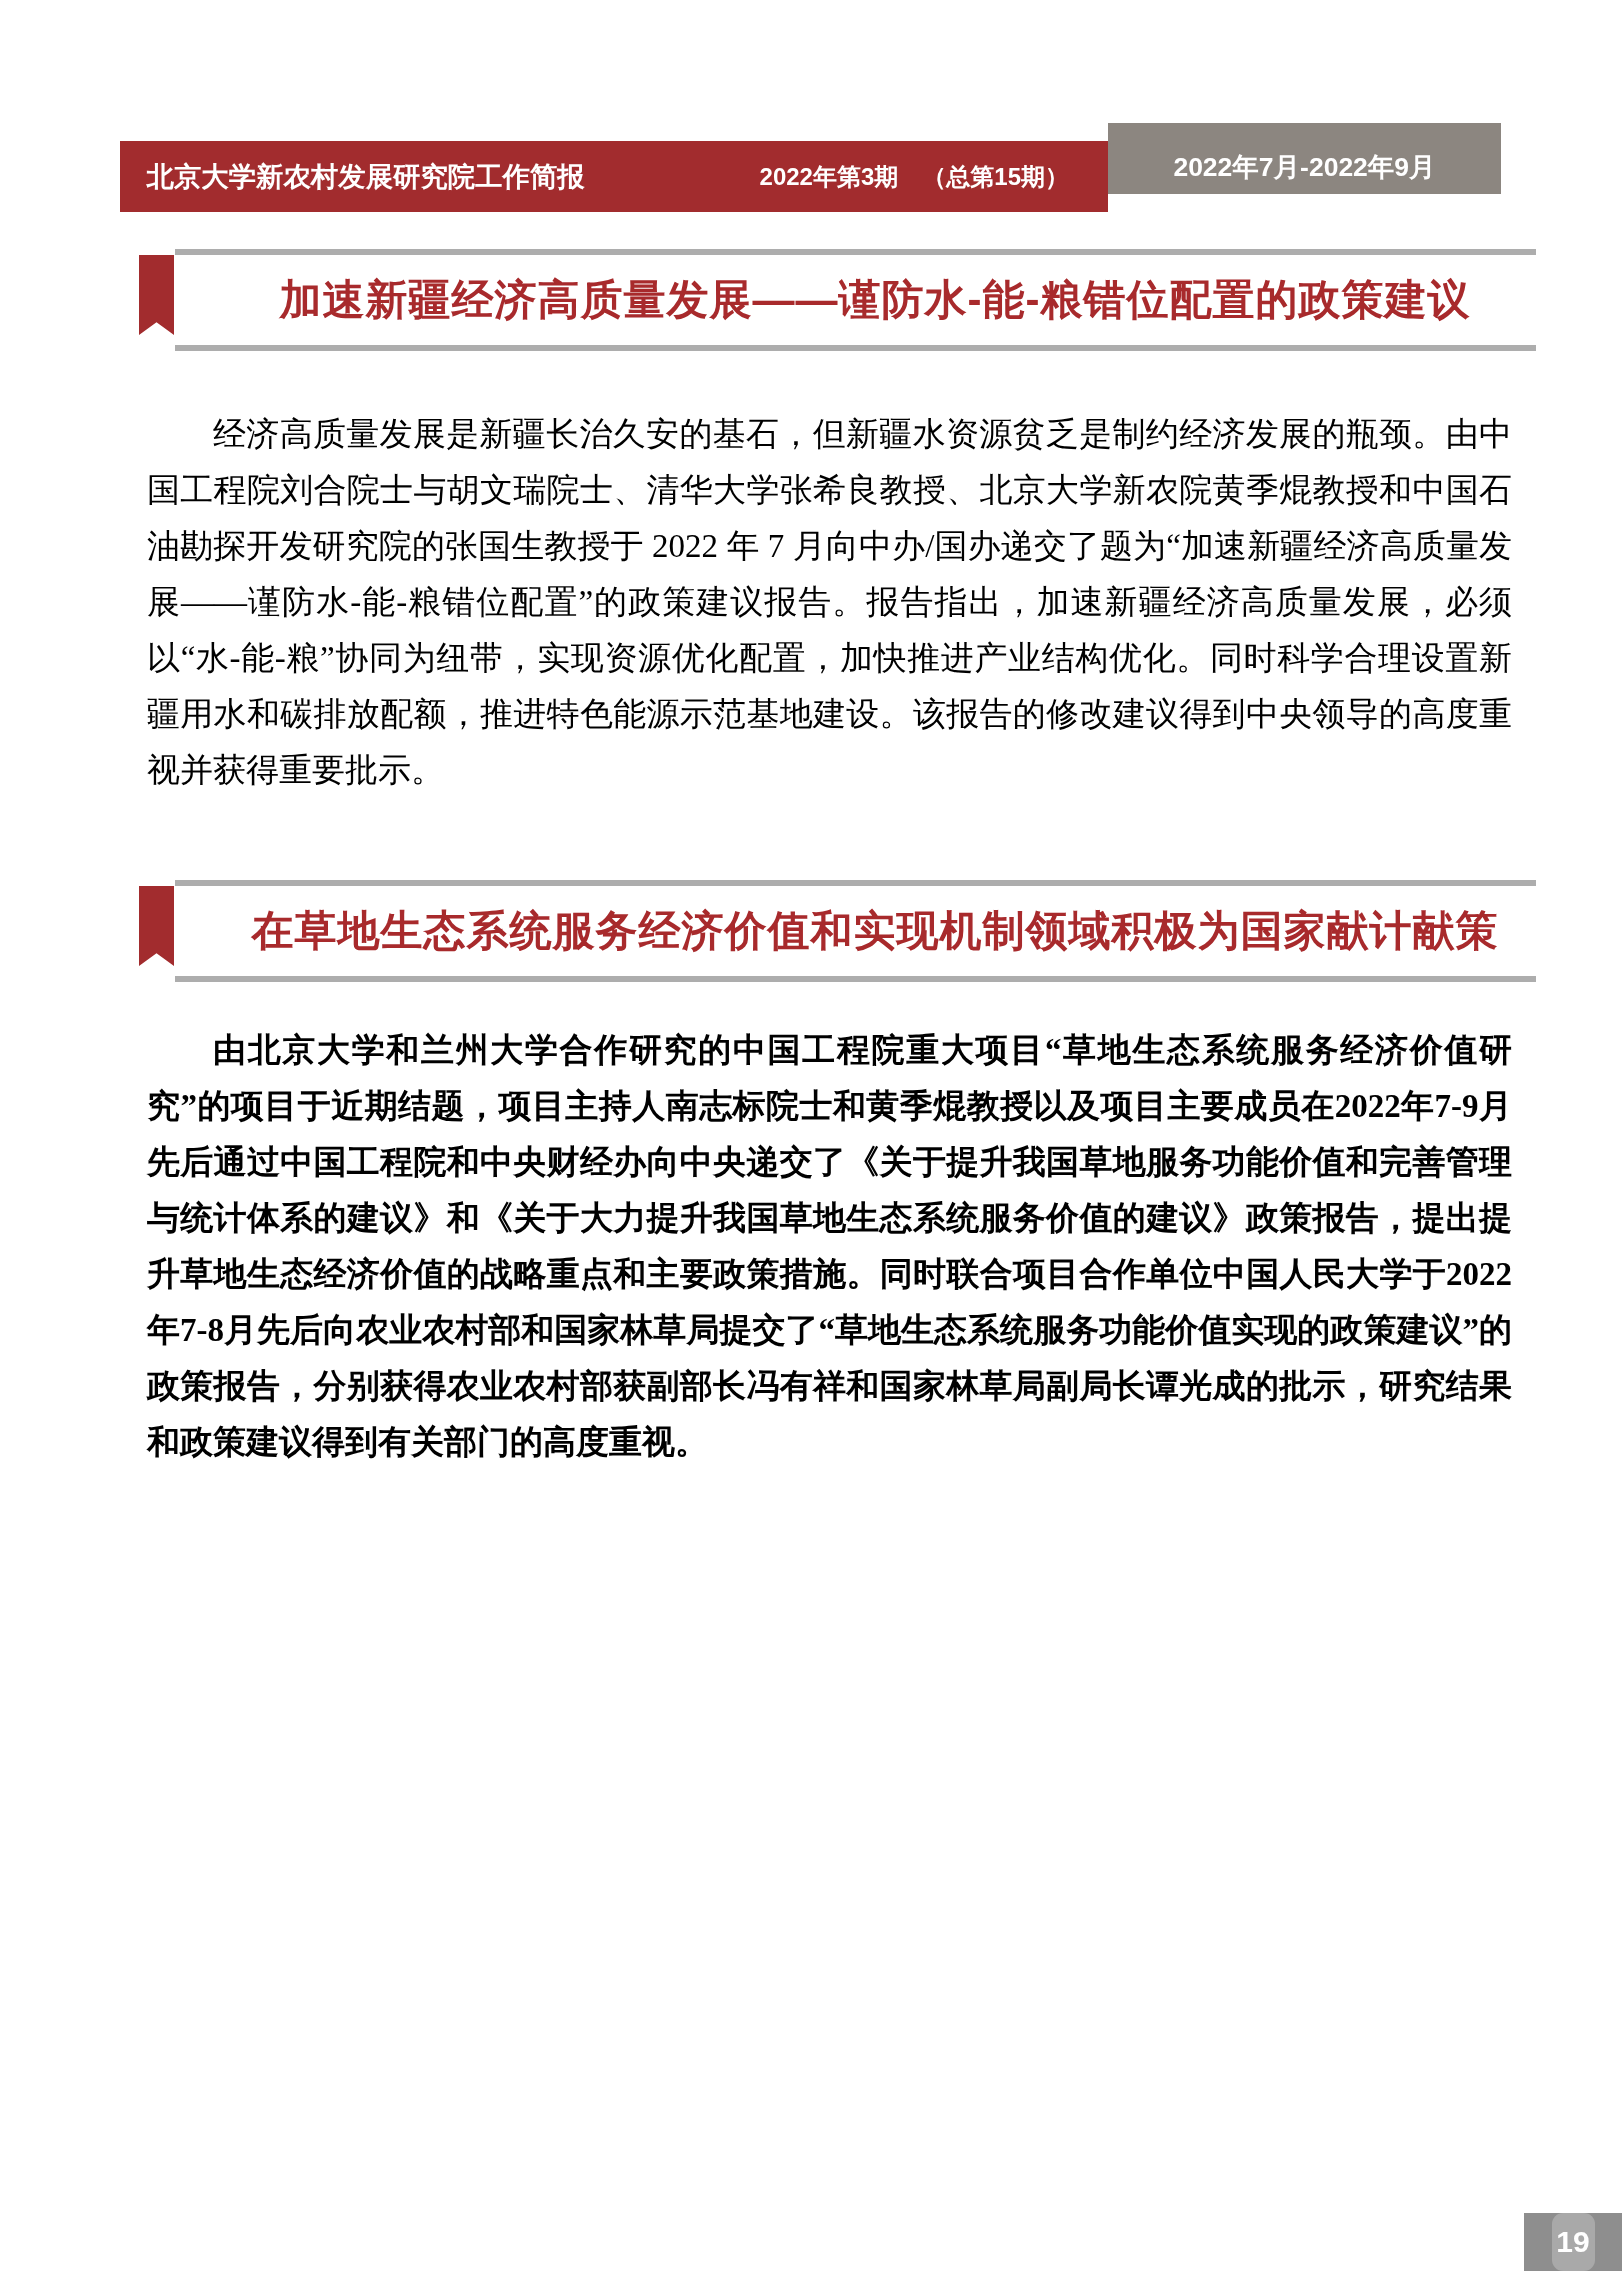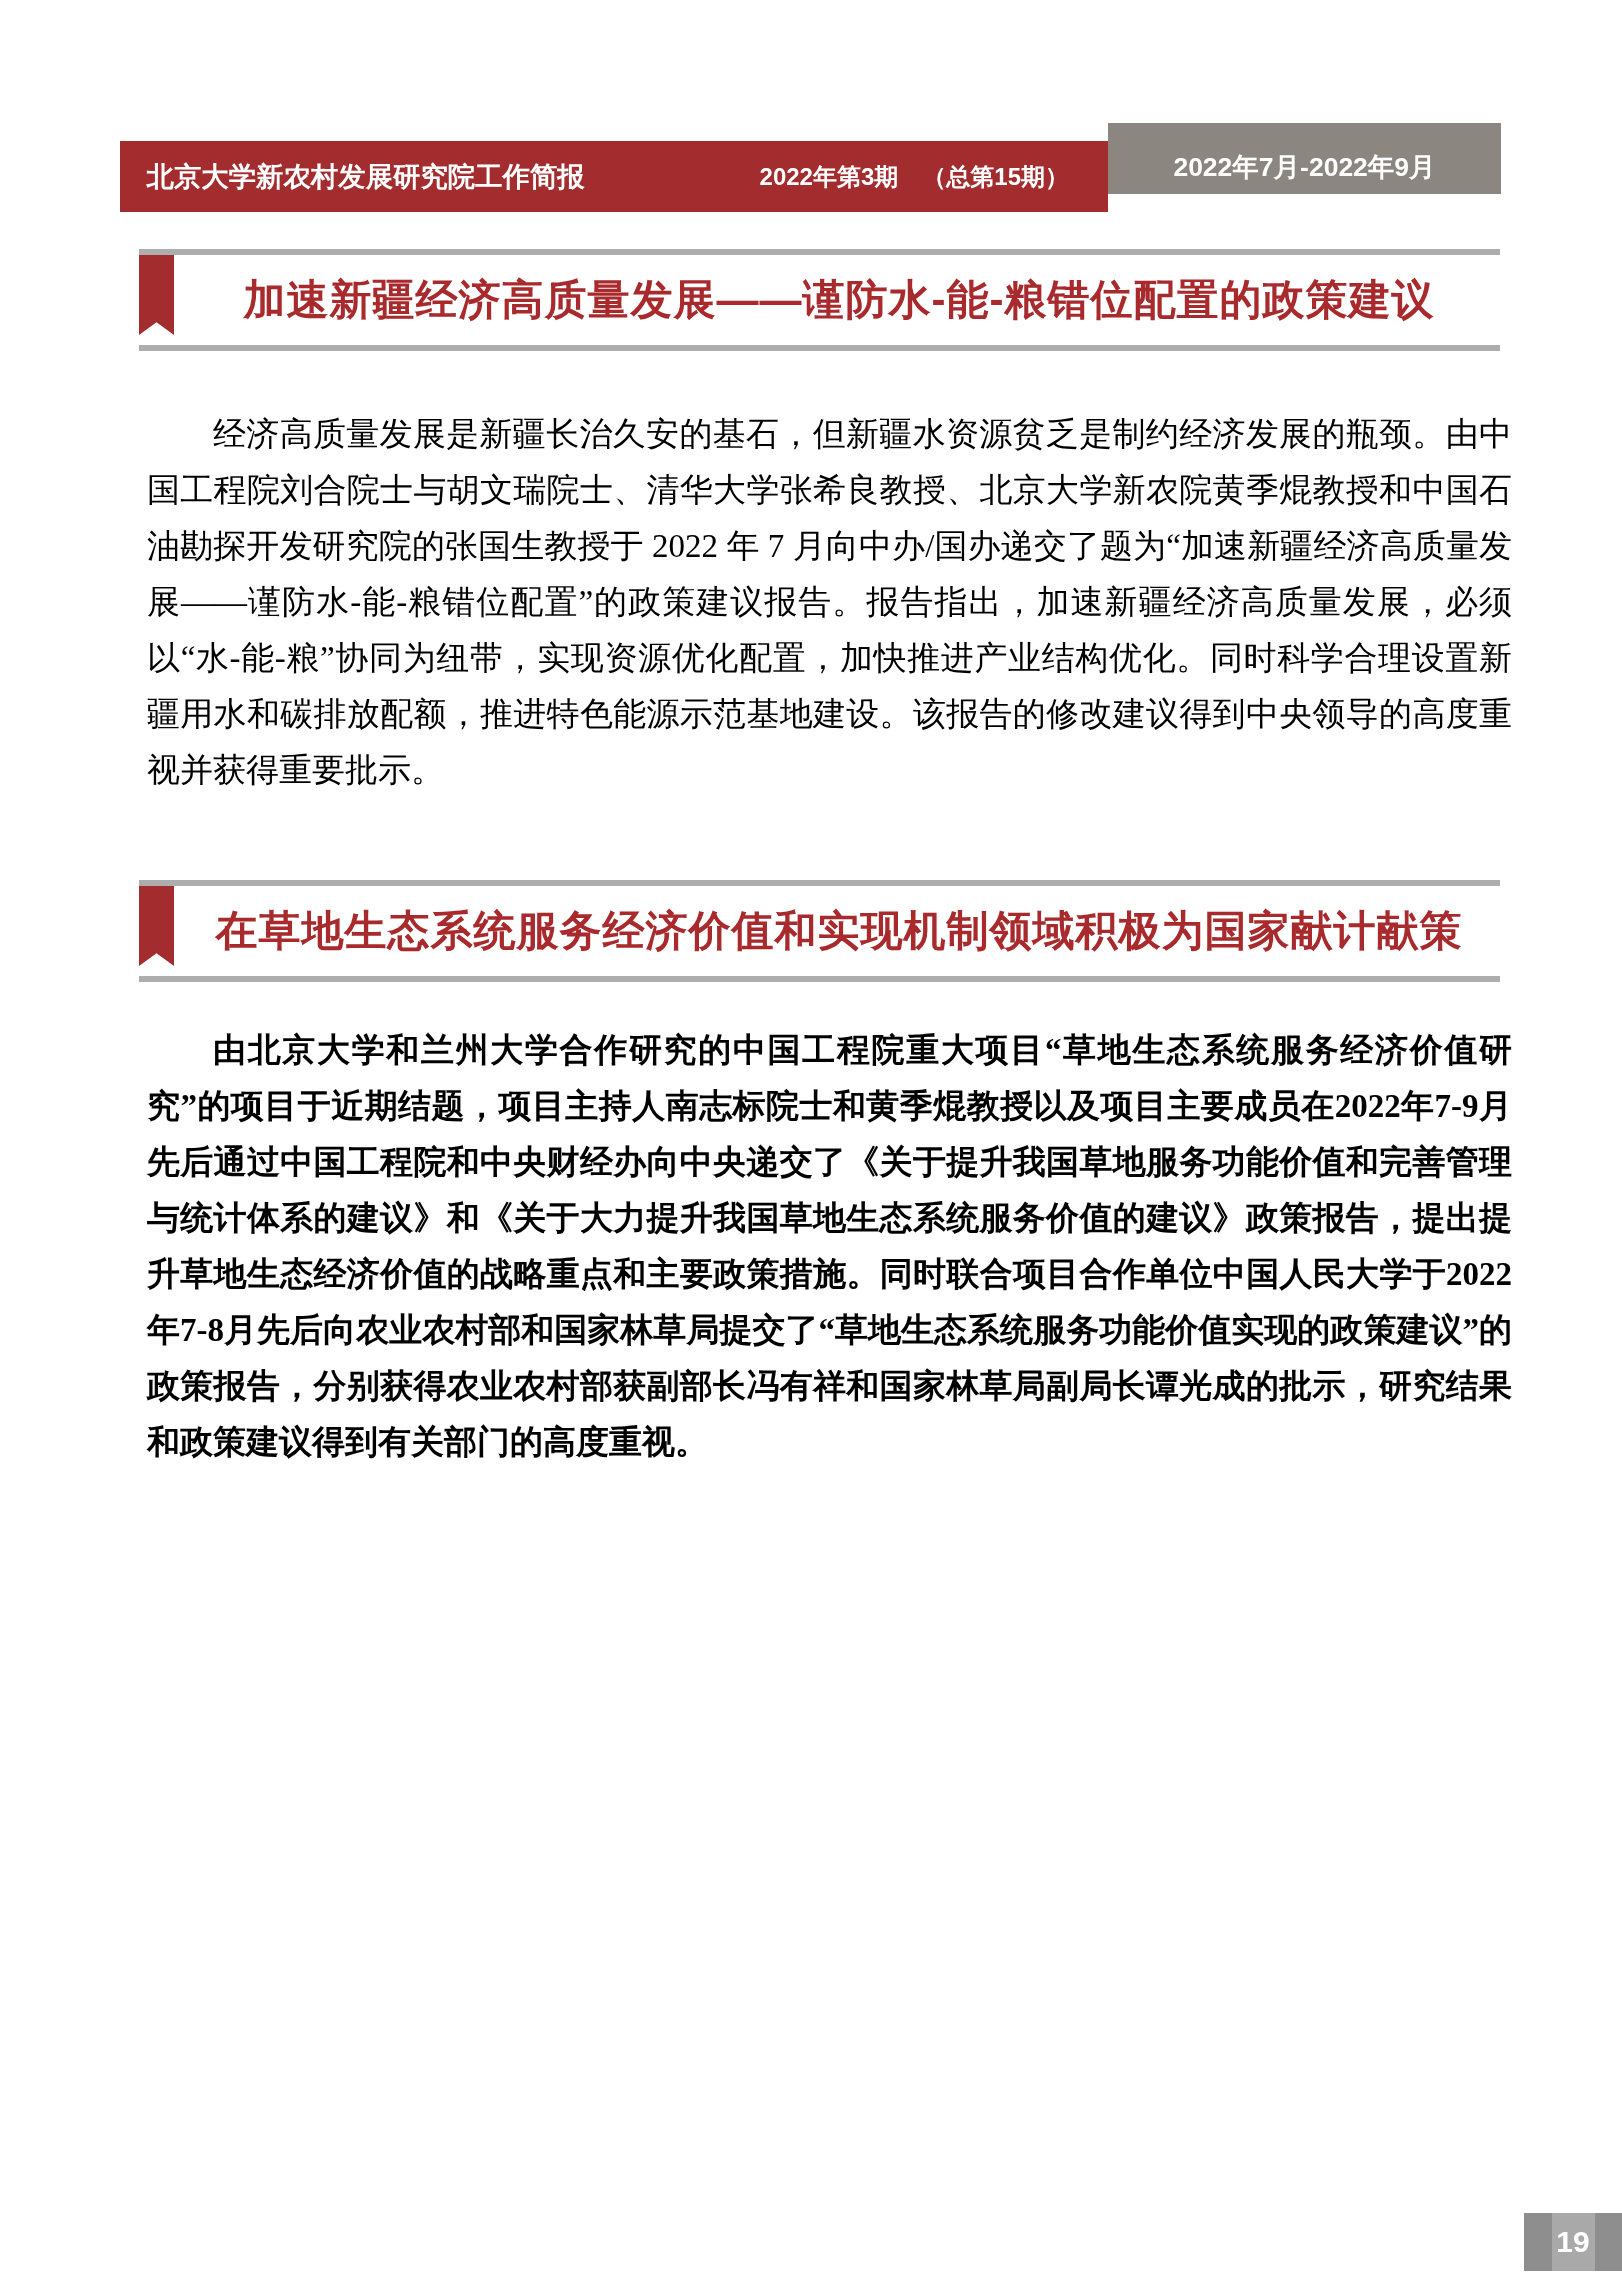--- a/index.html
+++ b/index.html
@@ -53,20 +53,21 @@
     white-space: nowrap;
   }
   .header-issue { font-size: 24px; }
   .header-period { font-size: 26.5px; margin-top: 17px; }
 
   
   .section-block {
     position: absolute;
     left: 139px;
     width: 1361px;
+    padding-left: 36px;
   }
   .section-block .rule {
     height: 5.9px;
     background: #ADADAD;
   }
   .section-block .title-row {
     height: 90px;
     display: flex;
     align-items: center;
     justify-content: center;
@@ -115,20 +116,21 @@
     align-items: center;
     justify-content: center;
   }
   .page-badge-inner {
     width: 43px;
     height: 100%;
     background: #A9A9A9;
     display: flex;
     align-items: center;
     justify-content: center;
+    border-radius: 11px;
   }
   .page-number {
     font-family: "Liberation Sans", "DejaVu Sans", sans-serif;
     font-weight: bold;
     font-size: 30px;
     color: #ffffff;
   }
 </style>
 </head>
 <body>

